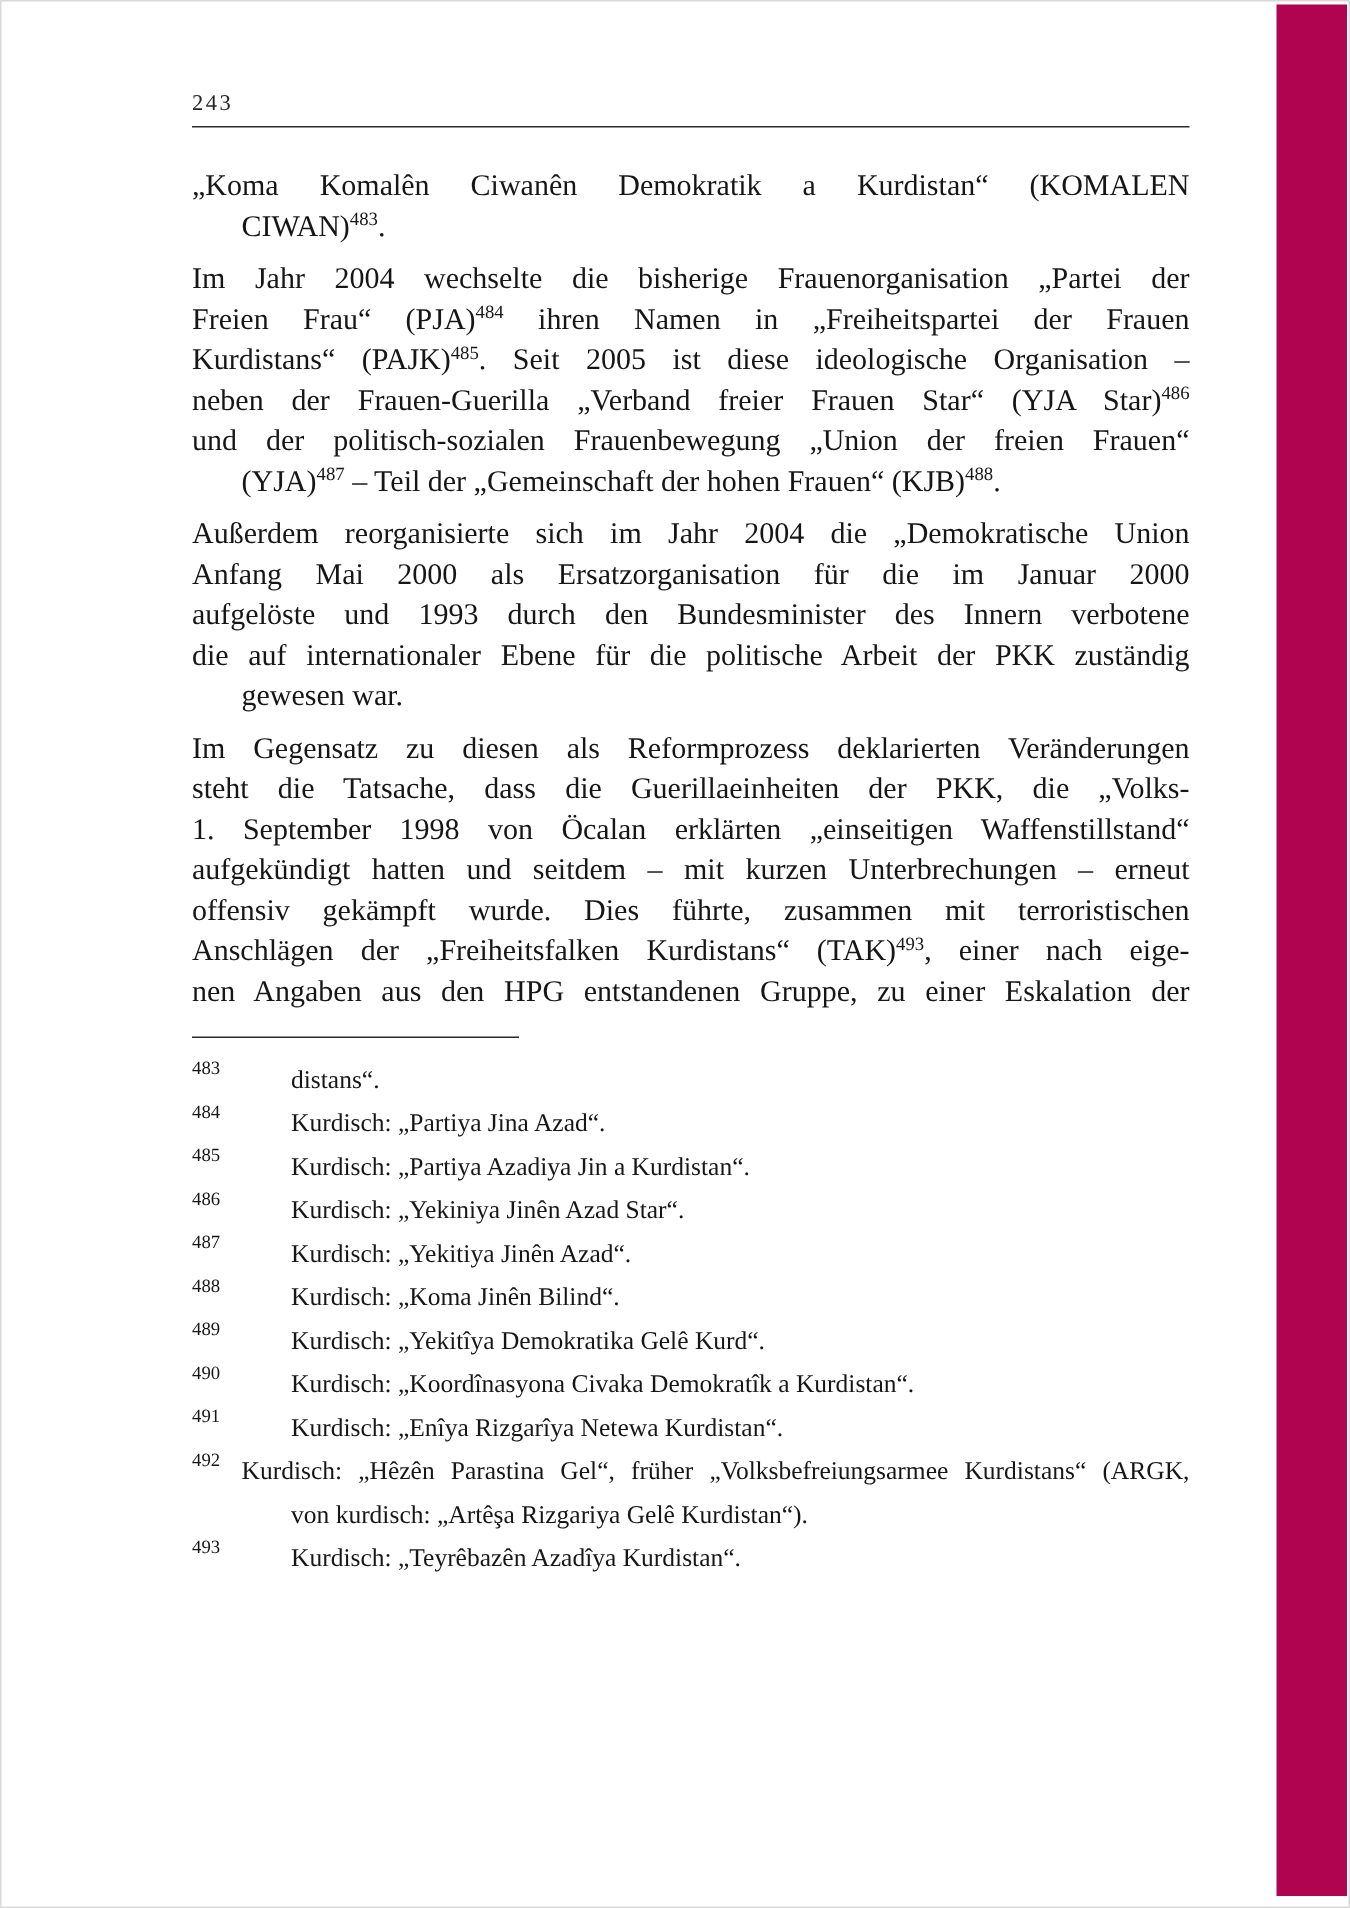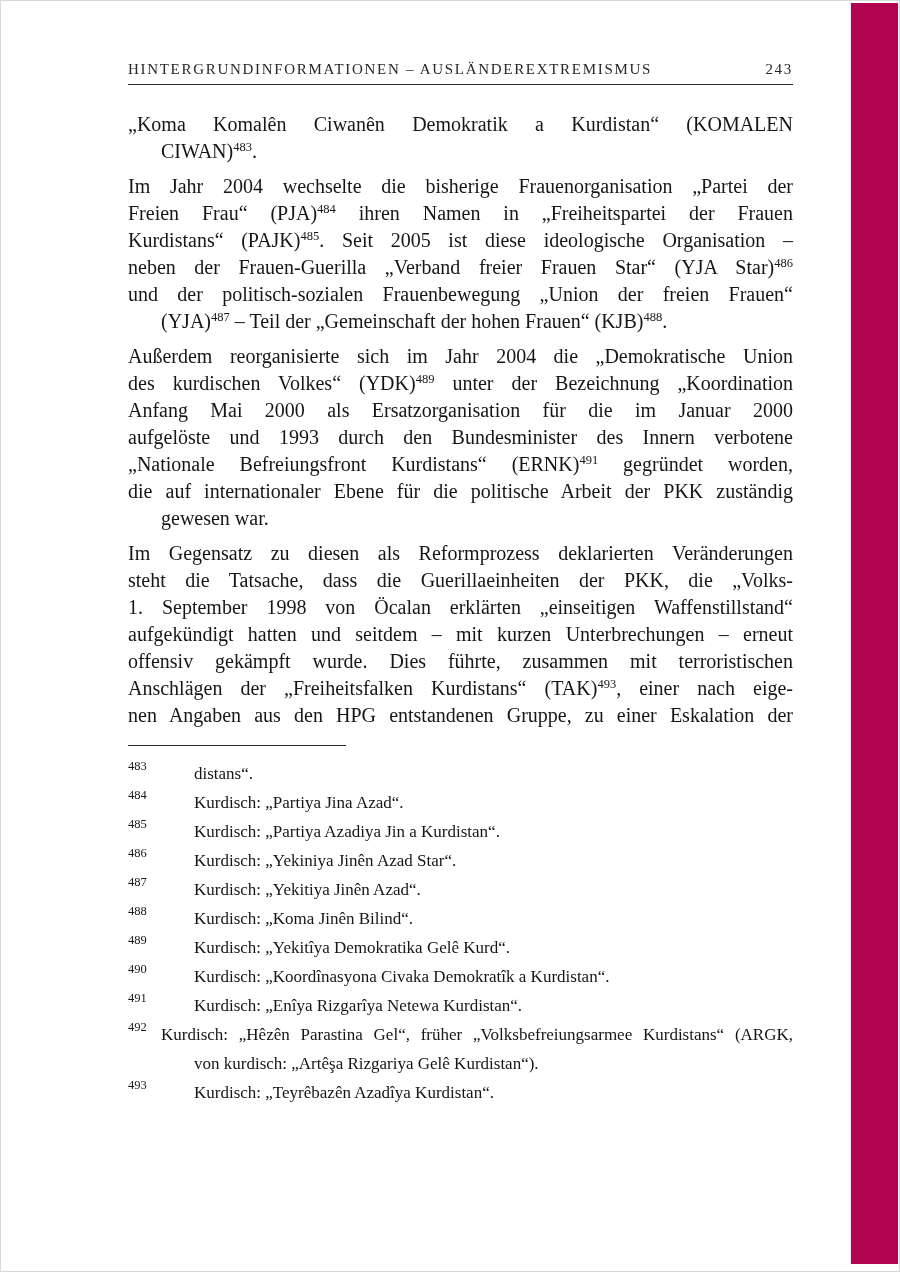--- a/index.html
+++ b/index.html
@@ -77,43 +77,40 @@
   }
 </style>
 </head>
 <body>
 
 <div class="page">
   <div class="accent-bar" style="background: rgb(176, 4, 80);"></div>
   <div class="content">
 
     <div class="header-row">
-      <span>HINTERGRUNDINFORMATIONEN – AUSLÄNDEREXTREMISMUS</span>
       <span>243</span>
     </div>
 
     <div class="body-text" id="paragraphs">
         <div class="para">
           <div class="line j">„Koma Komalên Ciwanên Demokratik a Kurdistan“ (KOMALEN</div>
           <div class="line l">CIWAN)<sup class="ref">483</sup>.</div>
         </div>
         <div class="para">
           <div class="line j">Im Jahr 2004 wechselte die bisherige Frauenorganisation „Partei der</div>
           <div class="line j">Freien Frau“ (PJA)<sup class="ref">484</sup> ihren Namen in „Freiheitspartei der Frauen</div>
           <div class="line j">Kurdistans“ (PAJK)<sup class="ref">485</sup>. Seit 2005 ist diese ideologische Organisation –</div>
           <div class="line j">neben der Frauen-Guerilla „Verband freier Frauen Star“ (YJA Star)<sup class="ref">486</sup></div>
           <div class="line j">und der politisch-sozialen Frauenbewegung „Union der freien Frauen“</div>
           <div class="line l">(YJA)<sup class="ref">487</sup> – Teil der „Gemeinschaft der hohen Frauen“ (KJB)<sup class="ref">488</sup>.</div>
         </div>
         <div class="para">
           <div class="line j">Außerdem reorganisierte sich im Jahr 2004 die „Demokratische Union</div>
-          <div class="line j">des kurdischen Volkes“ (YDK)<sup class="ref">489</sup> unter der Bezeichnung „Koordination</div>
           <div class="line j">Anfang Mai 2000 als Ersatzorganisation für die im Januar 2000</div>
           <div class="line j">aufgelöste und 1993 durch den Bundesminister des Innern verbotene</div>
-          <div class="line j">„Nationale Befreiungsfront Kurdistans“ (ERNK)<sup class="ref">491</sup> gegründet worden,</div>
           <div class="line j">die auf internationaler Ebene für die politische Arbeit der PKK zuständig</div>
           <div class="line l">gewesen war.</div>
         </div>
         <div class="para">
           <div class="line j">Im Gegensatz zu diesen als Reformprozess deklarierten Veränderungen</div>
           <div class="line j">steht die Tatsache, dass die Guerillaeinheiten der PKK, die „Volks-</div>
           <div class="line j">1. September 1998 von Öcalan erklärten „einseitigen Waffenstillstand“</div>
           <div class="line j">aufgekündigt hatten und seitdem – mit kurzen Unterbrechungen – erneut</div>
           <div class="line j">offensiv gekämpft wurde. Dies führte, zusammen mit terroristischen</div>
           <div class="line j">Anschlägen der „Freiheitsfalken Kurdistans“ (TAK)<sup class="ref">493</sup>, einer nach eige-</div>

